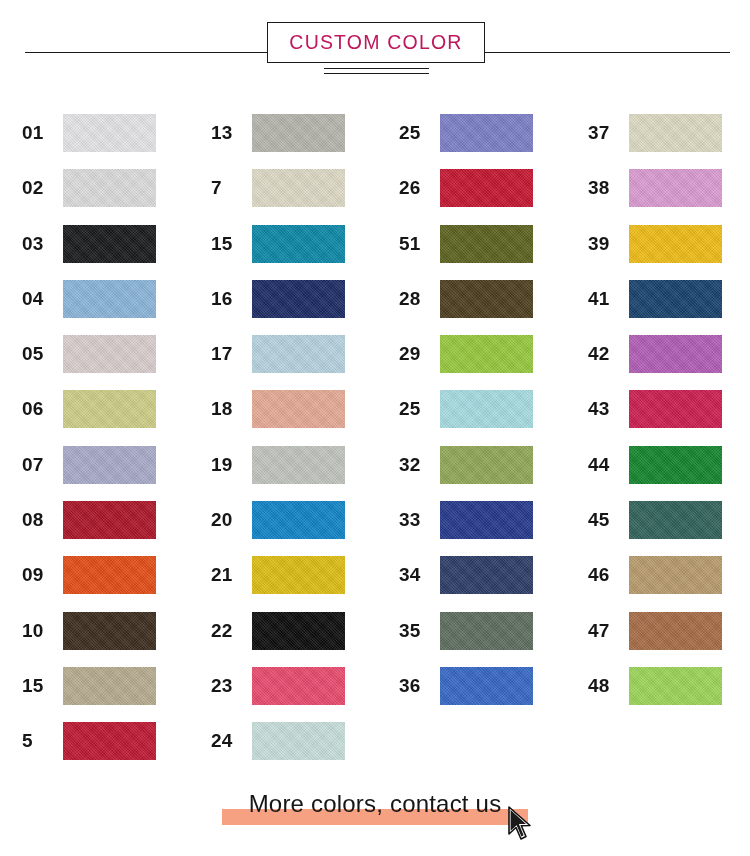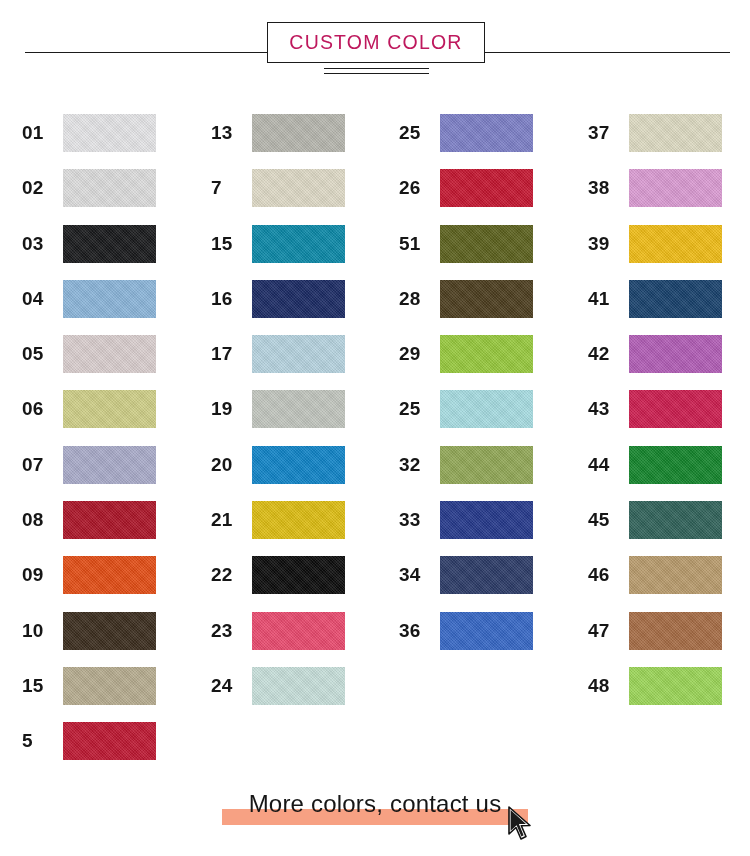--- a/index.html
+++ b/index.html
@@ -234,20 +234,24 @@
       </div>
       <div class="swatch-row">
         <div class="swatch-label">16</div>
         <div class="swatch-chip" style="background-color: rgb(26, 42, 99);"></div>
       </div>
       <div class="swatch-row">
         <div class="swatch-label">17</div>
         <div class="swatch-chip" style="background-color: rgb(181, 210, 222);"></div>
       </div>
       <div class="swatch-row">
+        <div class="swatch-label">18</div>
+        <div class="swatch-chip" style="background-color: rgb(229, 169, 149);"></div>
+      </div>
+      <div class="swatch-row">
         <div class="swatch-label">19</div>
         <div class="swatch-chip" style="background-color: rgb(192, 196, 189);"></div>
       </div>
       <div class="swatch-row">
         <div class="swatch-label">20</div>
         <div class="swatch-chip" style="background-color: rgb(15, 131, 198);"></div>
       </div>
       <div class="swatch-row">
         <div class="swatch-label">21</div>
         <div class="swatch-chip" style="background-color: rgb(220, 188, 18);"></div>
@@ -294,20 +298,24 @@
         <div class="swatch-label">32</div>
         <div class="swatch-chip" style="background-color: rgb(144, 166, 85);"></div>
       </div>
       <div class="swatch-row">
         <div class="swatch-label">33</div>
         <div class="swatch-chip" style="background-color: rgb(36, 56, 138);"></div>
       </div>
       <div class="swatch-row">
         <div class="swatch-label">34</div>
         <div class="swatch-chip" style="background-color: rgb(43, 58, 102);"></div>
+      </div>
+      <div class="swatch-row">
+        <div class="swatch-label">35</div>
+        <div class="swatch-chip" style="background-color: rgb(93, 107, 94);"></div>
       </div>
       <div class="swatch-row">
         <div class="swatch-label">36</div>
         <div class="swatch-chip" style="background-color: rgb(53, 102, 196);"></div>
       </div>
     </div>
   <div class="swatch-col col-3">
       <div class="swatch-row">
         <div class="swatch-label">37</div>
         <div class="swatch-chip" style="background-color: rgb(220, 217, 193);"></div>

